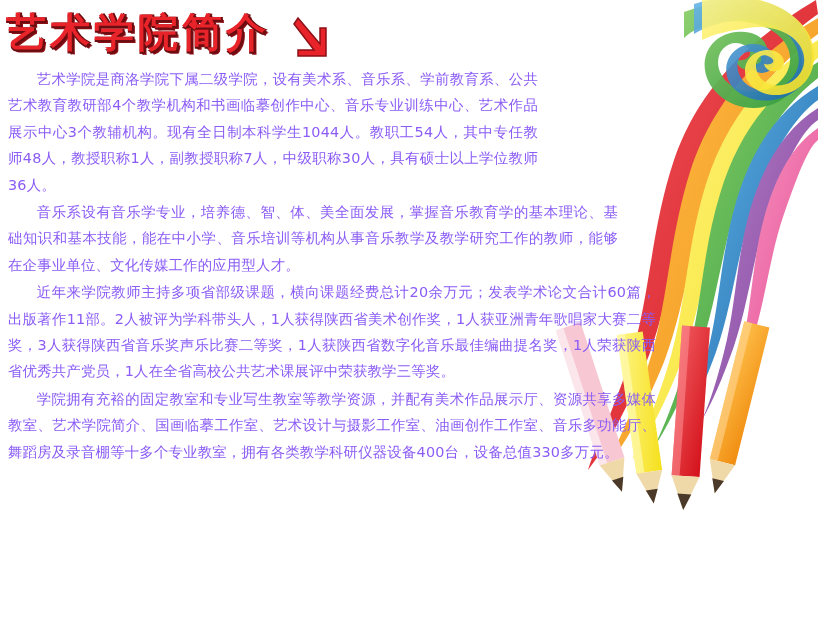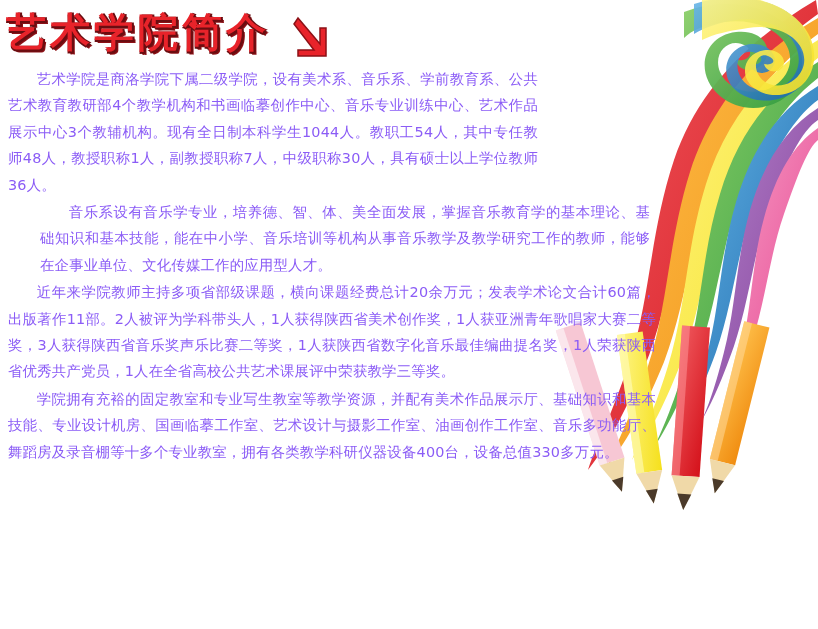--- a/index.html
+++ b/index.html
@@ -76,21 +76,21 @@
     font-size: 14.4px;
     line-height: 26.4px;
     color: #8b5cf6;
     text-align: justify;
     text-justify: inter-ideograph;
     margin: 0 0 1px 0;
     text-indent: 2em;
     letter-spacing: 0.2px;
   }
   .para.narrow { width: 530px; }
-  .para.mid    { width: 610px; margin-left: 32px; }
+  .para.mid    { width: 610px; }
   .para.wide   { width: 648px; }
 </style>
 </head>
 <body>
 
 <div id="page">
 
   <div class="art-layer">
     <svg width="320" height="629" viewBox="0 0 320 629" xmlns="http://www.w3.org/2000/svg">
       <defs>
@@ -186,16 +186,16 @@
     <div class="title-text">艺术学院简介</div>
     <svg class="title-arrow" viewBox="0 0 44 46">
       <path d="M8 4 L30 30 L30 14 L36 14 L36 42 L8 42 L8 36 L24 36 L4 10 Z" fill="#e8232a" stroke="#8c1116" stroke-width="1.5"></path>
     </svg>
   </div>
 
   <div class="body-text">
     <p class="para narrow">艺术学院是商洛学院下属二级学院，设有美术系、音乐系、学前教育系、公共艺术教育教研部4个教学机构和书画临摹创作中心、音乐专业训练中心、艺术作品展示中心3个教辅机构。现有全日制本科学生1044人。教职工54人，其中专任教师48人，教授职称1人，副教授职称7人，中级职称30人，具有硕士以上学位教师36人。</p>
     <p class="para mid">音乐系设有音乐学专业，培养德、智、体、美全面发展，掌握音乐教育学的基本理论、基础知识和基本技能，能在中小学、音乐培训等机构从事音乐教学及教学研究工作的教师，能够在企事业单位、文化传媒工作的应用型人才。</p>
     <p class="para wide">近年来学院教师主持多项省部级课题，横向课题经费总计20余万元；发表学术论文合计60篇，出版著作11部。2人被评为学科带头人，1人获得陕西省美术创作奖，1人获亚洲青年歌唱家大赛二等奖，3人获得陕西省音乐奖声乐比赛二等奖，1人获陕西省数字化音乐最佳编曲提名奖，1人荣获陕西省优秀共产党员，1人在全省高校公共艺术课展评中荣获教学三等奖。</p>
-    <p class="para wide">学院拥有充裕的固定教室和专业写生教室等教学资源，并配有美术作品展示厅、基础知识和基本技能、专业设计机房、国画临摹工作室、艺术设计与摄影工作室、油画创作工作室、音乐多功能厅、舞蹈房及录音棚等十多个专业教室，拥有各类教学科研仪器设备400台，设备总值330多万元。</p>
+    <p class="para wide">学院拥有充裕的固定教室和专业写生教室等教学资源，并配有美术作品展示厅、资源共享多媒体教室、艺术学院简介、国画临摹工作室、艺术设计与摄影工作室、油画创作工作室、音乐多功能厅、舞蹈房及录音棚等十多个专业教室，拥有各类教学科研仪器设备400台，设备总值330多万元。</p>
   </div>
 
 </div>
 
 </body></html>

